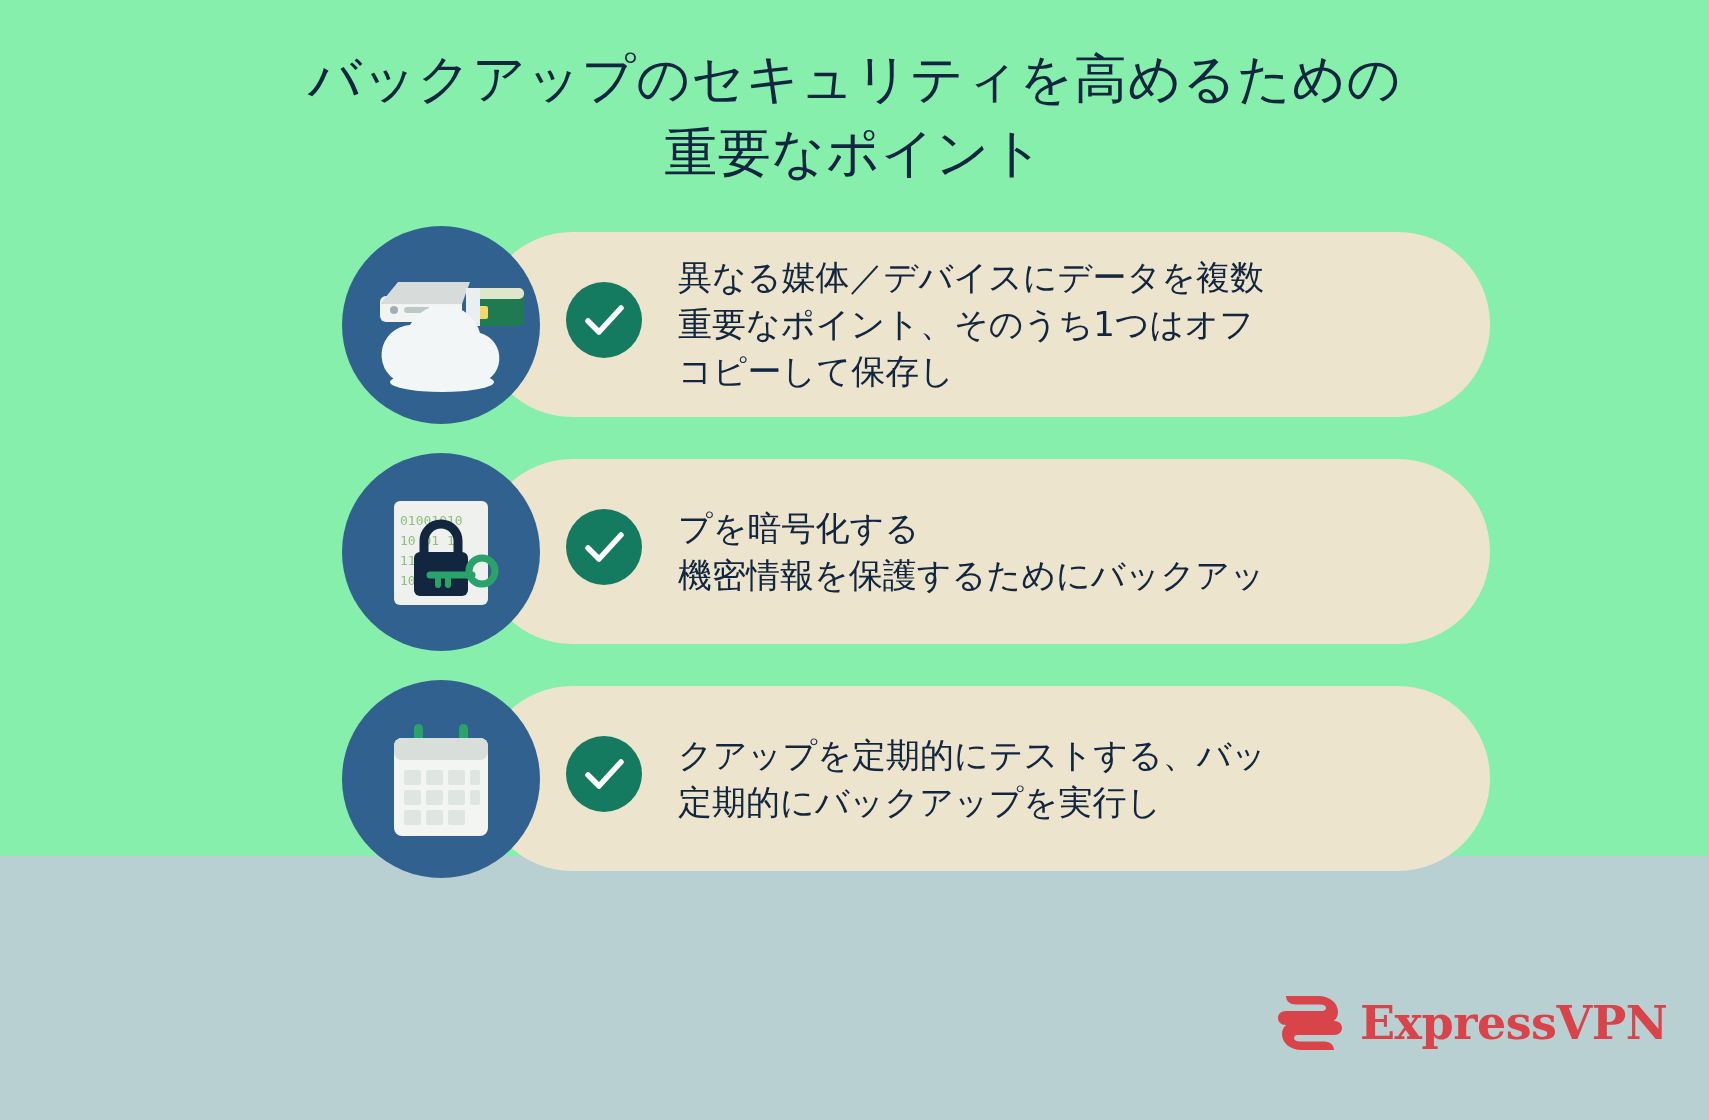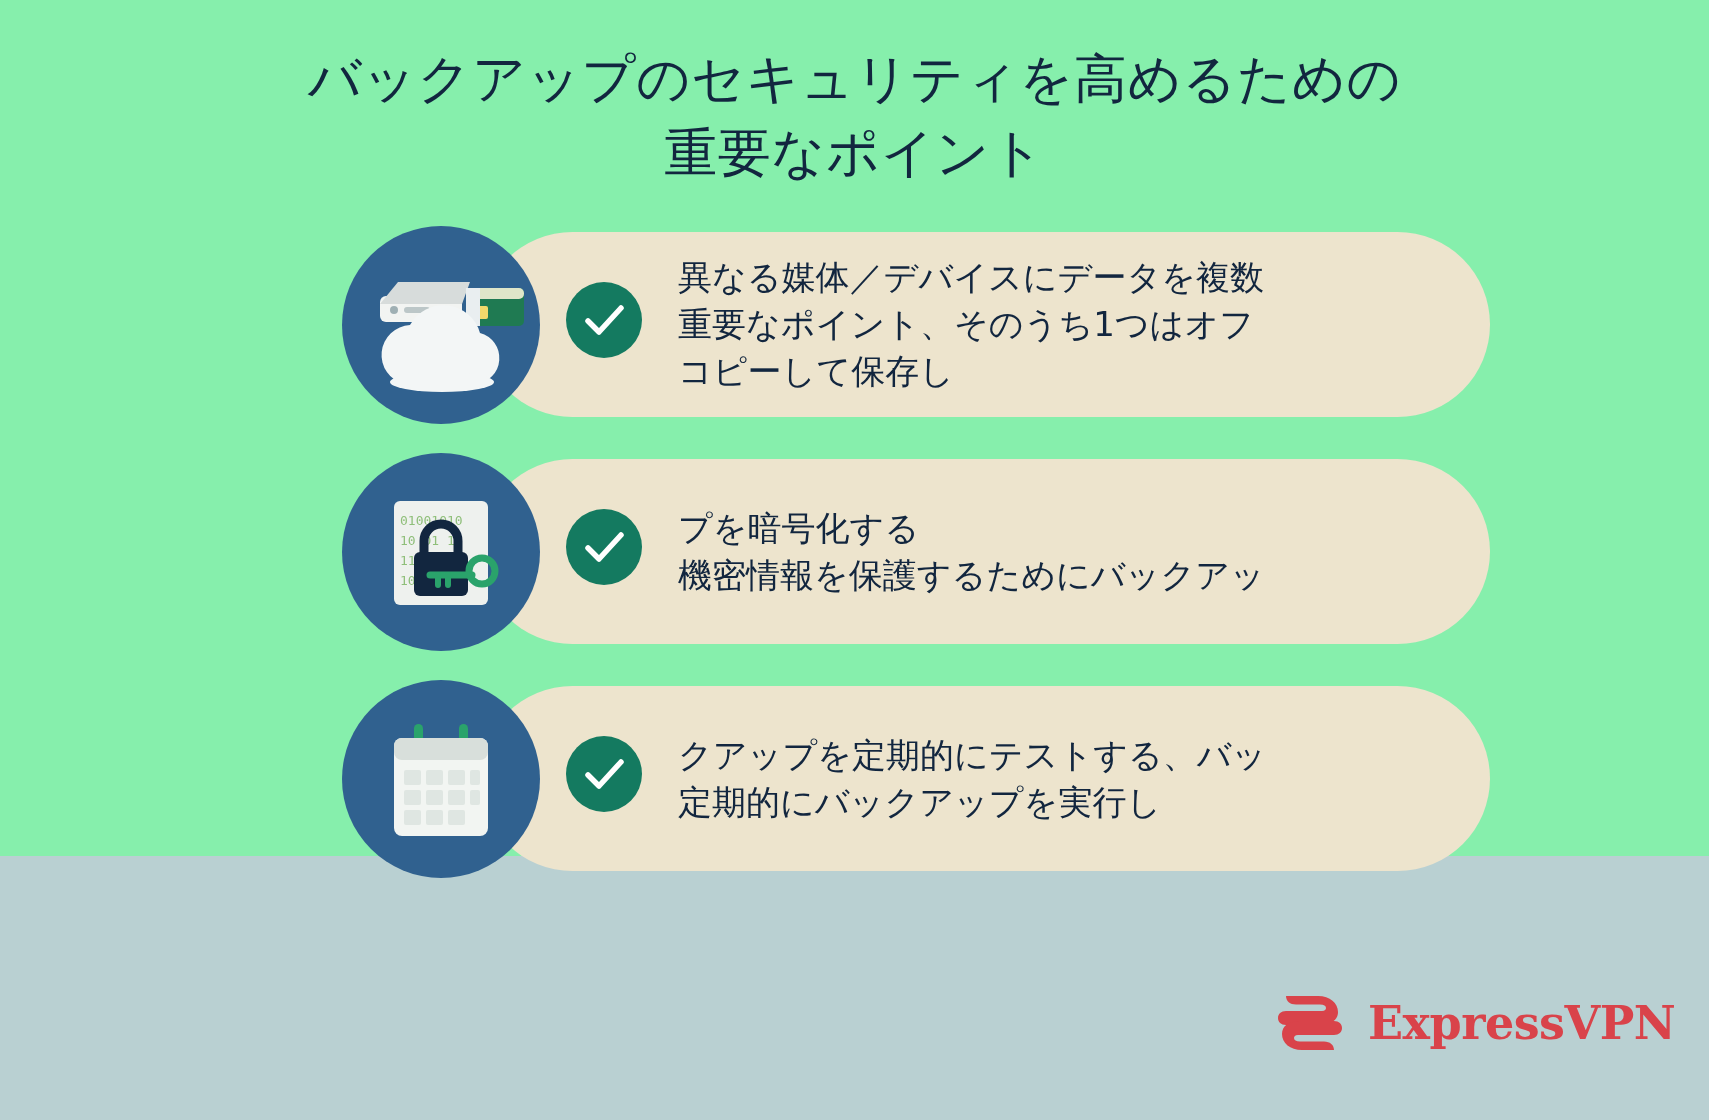--- a/index.html
+++ b/index.html
@@ -99,21 +99,21 @@
   }
   .row-text .ln { white-space: nowrap; }
 
   
   .logo {
     position: absolute;
     left: 1278px;
     top: 992px;
     display: flex;
     align-items: center;
-    gap: 26px;
+    gap: 18px;
   }
   .logo-mark { width: 64px; height: 62px; display: block; }
   .logo-text {
     color: #d9434a;
     font-family: "DejaVu Serif", "Liberation Serif", serif;
     font-size: 46px;
     font-weight: 700;
     letter-spacing: -0.5px;
     line-height: 1;
   }

